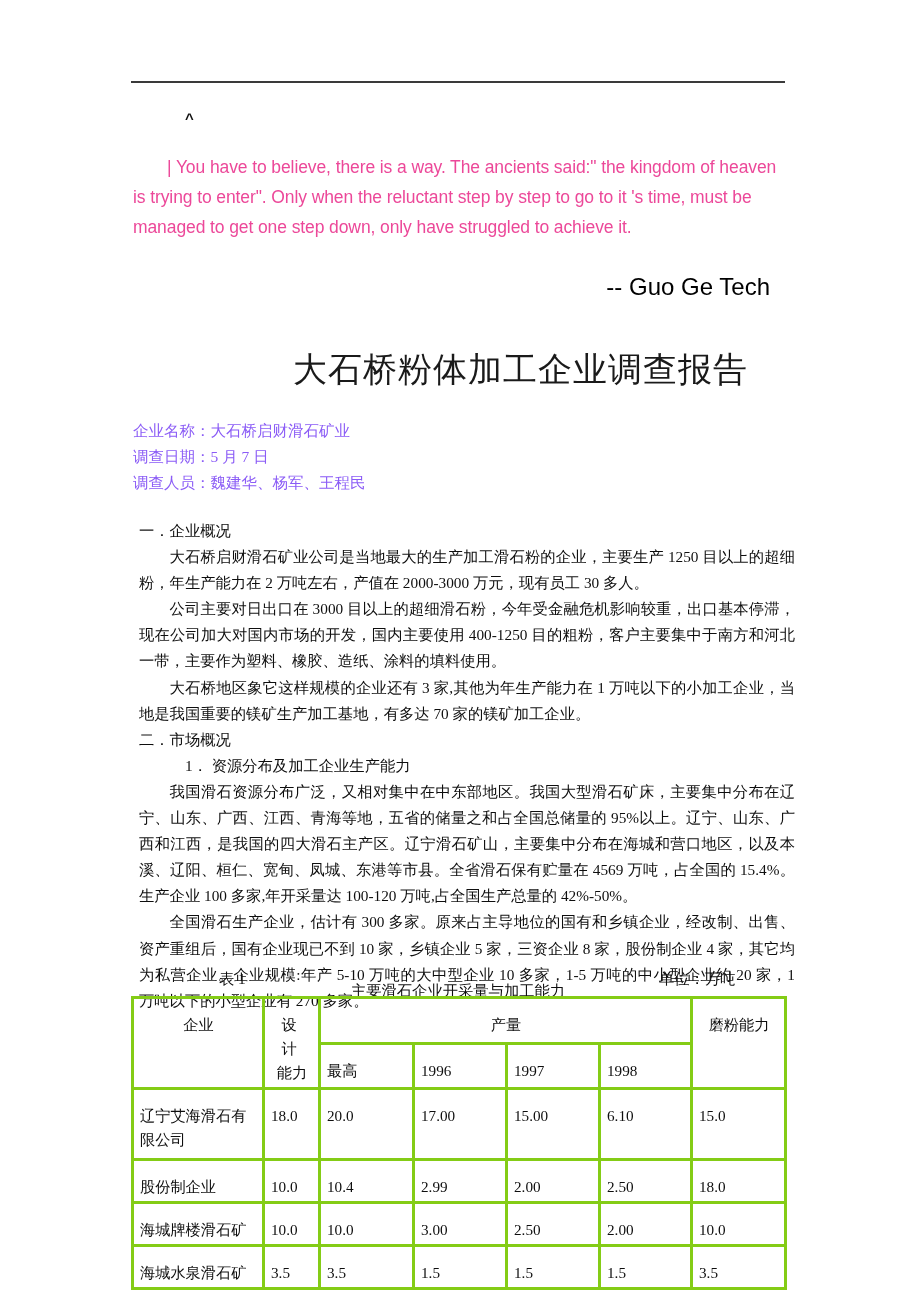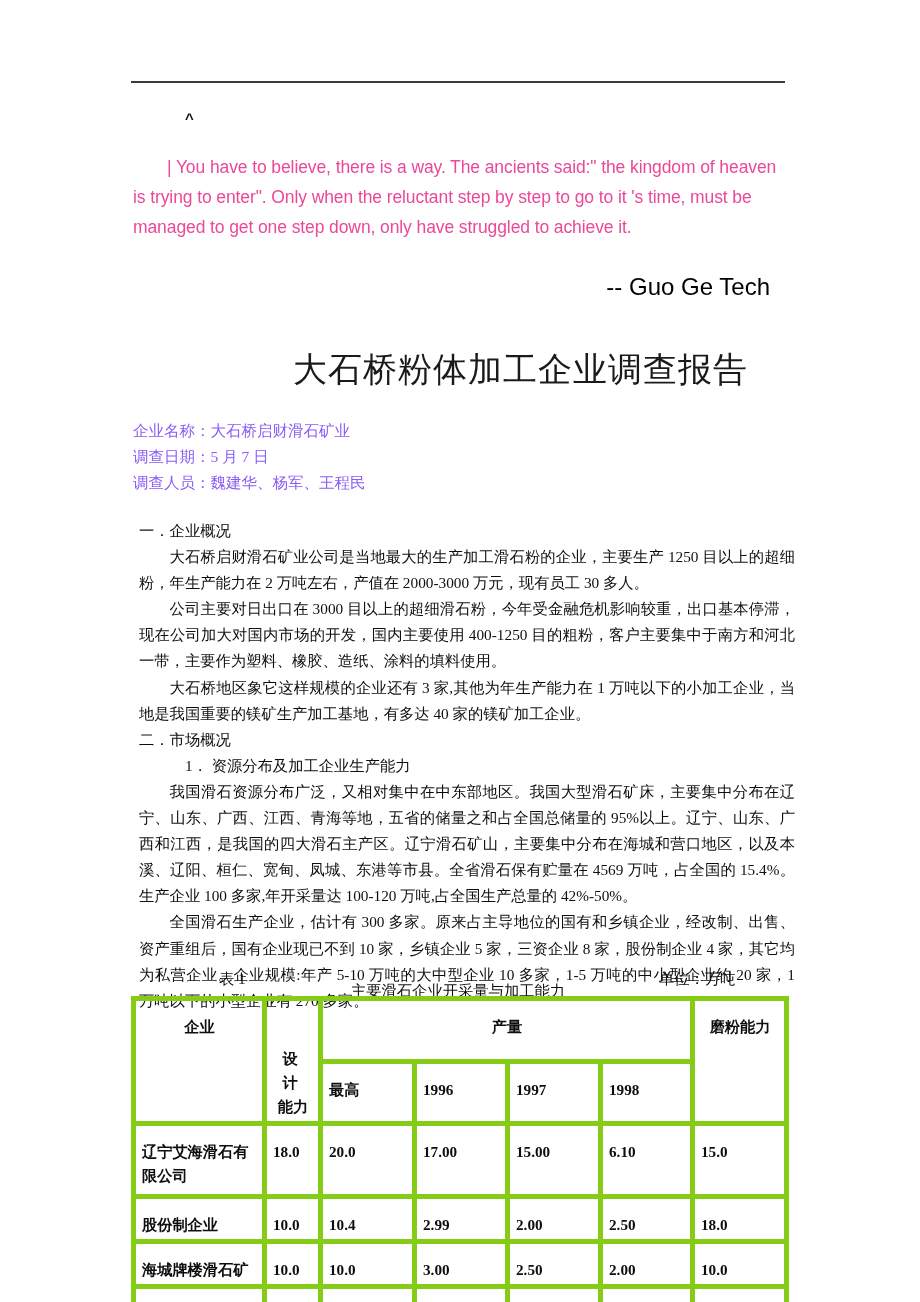--- a/index.html
+++ b/index.html
@@ -154,37 +154,37 @@
     position: absolute;
     left: 131px;
     top: 996px;
     width: 653px;
     border-collapse: collapse;
     font-size: 15.2px;
     color: #0e0e0e;
     table-layout: fixed;
   }
   .data-table td, .data-table th {
-    border: 5px solid #84cc16;
+    border: 3px solid #84cc16;
     padding: 14px 5px 2px 6px;
-    font-weight: bold;
+    font-weight: normal;
     vertical-align: top;
     line-height: 24px;
     text-align: left;
   }
   .data-table th.center-head { text-align: center; }
   .col-ent   { width: 131px; }
   .col-cap   { width: 56px; }
   .col-y0    { width: 94px; }
   .col-y1    { width: 93px; }
   .col-y2    { width: 93px; }
   .col-y3    { width: 92px; }
   .col-mill  { width: 94px; }
 
-  .spaced { letter-spacing: 6px; margin-top: 32px; }
+  .spaced { letter-spacing: 6px; }
   .r-tall td { height: 52px; }
   .cell-nowrap { white-space: nowrap; }
 </style>
 </head>
 <body>
 
 <div class="page">
 
   <div class="top-rule"></div>
 
@@ -199,21 +199,21 @@
   <div class="meta">
     <div class="meta-row"><span class="meta-label">企业名称：</span><span class="meta-value">大石桥启财滑石矿业</span></div>
     <div class="meta-row"><span class="meta-label">调查日期：</span><span class="meta-value">5 月 7 日</span></div>
     <div class="meta-row"><span class="meta-label">调查人员：</span><span class="meta-value">魏建华、杨军、王程民</span></div>
   </div>
 
   <div class="body-text">
     <p class="heading-line">一．企业概况</p>
     <p class="indent1">大石桥启财滑石矿业公司是当地最大的生产加工滑石粉的企业，主要生产 1250 目以上的超细粉，年生产能力在 2 万吨左右，产值在 2000-3000 万元，现有员工 30 多人。</p>
     <p class="indent1">公司主要对日出口在 3000 目以上的超细滑石粉，今年受金融危机影响较重，出口基本停滞，现在公司加大对国内市场的开发，国内主要使用 400-1250 目的粗粉，客户主要集中于南方和河北一带，主要作为塑料、橡胶、造纸、涂料的填料使用。</p>
-    <p class="indent1">大石桥地区象它这样规模的企业还有 3 家,其他为年生产能力在 1 万吨以下的小加工企业，当地是我国重要的镁矿生产加工基地，有多达 40 家的镁矿加工企业。</p>
+    <p class="indent1">大石桥地区象它这样规模的企业还有 3 家,其他为年生产能力在 1 万吨以下的小加工企业，当地是我国重要的镁矿生产加工基地，有多达 70 家的镁矿加工企业。</p>
     <p class="heading-line">二．市场概况</p>
     <p class="indent2">1． 资源分布及加工企业生产能力</p>
     <p class="indent1">我国滑石资源分布广泛，又相对集中在中东部地区。我国大型滑石矿床，主要集中分布在辽宁、山东、广西、江西、青海等地，五省的储量之和占全国总储量的 95%以上。辽宁、山东、广西和江西，是我国的四大滑石主产区。辽宁滑石矿山，主要集中分布在海城和营口地区，以及本溪、辽阳、桓仁、宽甸、凤城、东港等市县。全省滑石保有贮量在 4569 万吨，占全国的 15.4%。生产企业 100 多家,年开采量达 100-120 万吨,占全国生产总量的 42%-50%。</p>
     <p class="indent1">全国滑石生产企业，估计有 300 多家。原来占主导地位的国有和乡镇企业，经改制、出售、资产重组后，国有企业现已不到 10 家，乡镇企业 5 家，三资企业 8 家，股份制企业 4 家，其它均为私营企业。企业规模:年产 5-10 万吨的大中型企业 10 多家，1-5 万吨的中小型企业约 20 家，1 万吨以下的小型企业有 270 多家。</p>
   </div>
 
   <div class="table-caption">
     <span class="cap-no">表 1</span>
     <span class="cap-title">主要滑石企业开采量与加工能力</span>
     <span class="cap-unit">单位：万吨</span>

